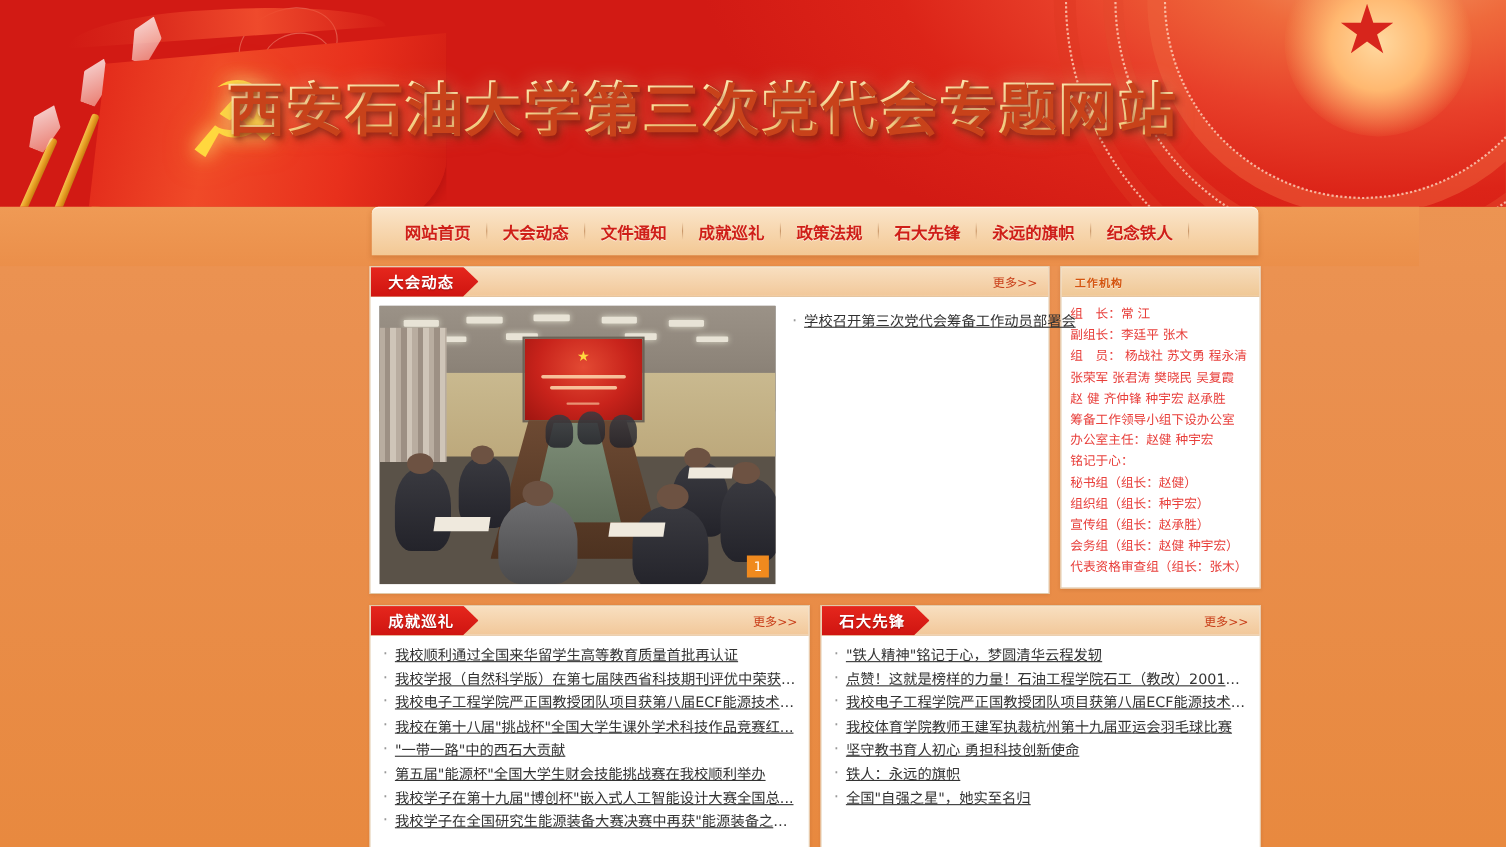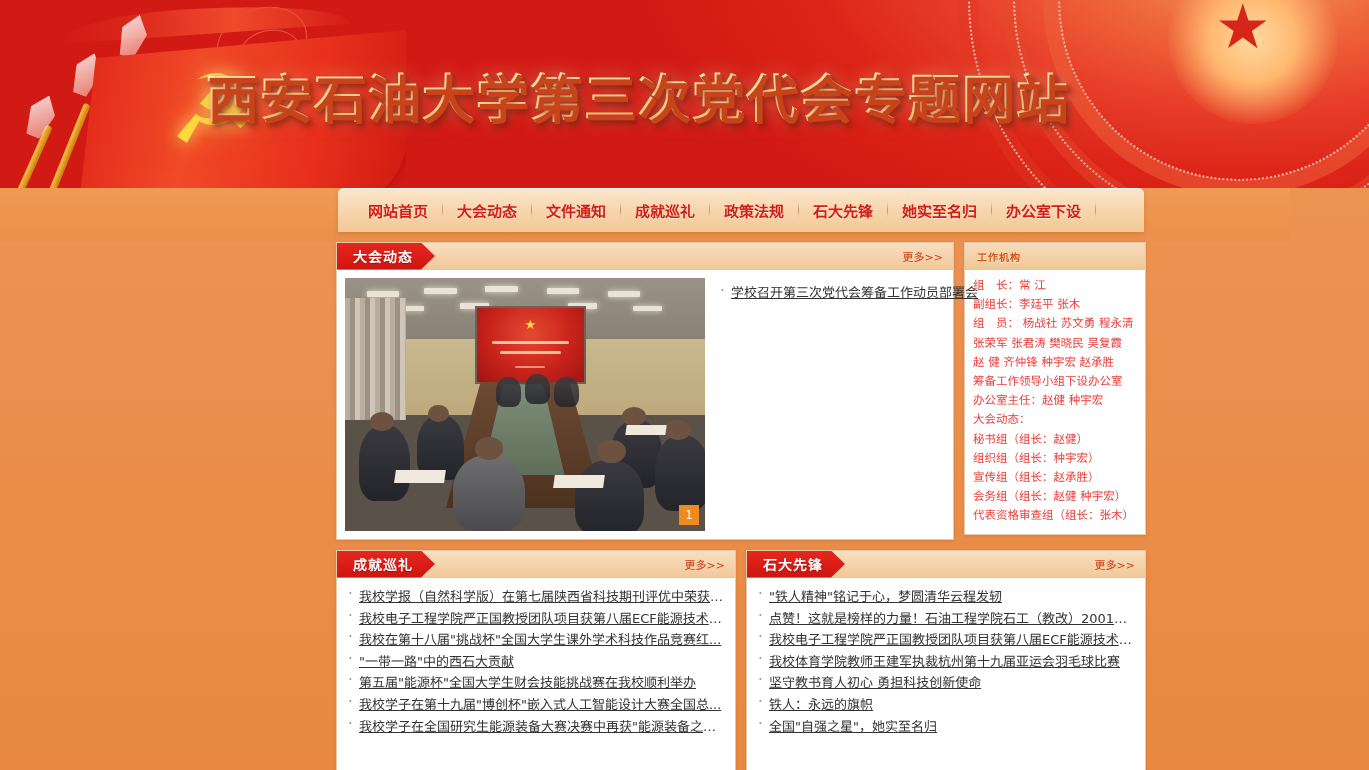--- a/index.html
+++ b/index.html
@@ -339,23 +339,23 @@
       <div class="nav-item">大会动态</div>
       <div class="nav-sep"></div>
       <div class="nav-item">文件通知</div>
       <div class="nav-sep"></div>
       <div class="nav-item">成就巡礼</div>
       <div class="nav-sep"></div>
       <div class="nav-item">政策法规</div>
       <div class="nav-sep"></div>
       <div class="nav-item">石大先锋</div>
       <div class="nav-sep"></div>
-      <div class="nav-item">她实至名归</div>
-      <div class="nav-sep"></div>
-      <div class="nav-item">办公室下设</div>
+      <div class="nav-item">永远的旗帜</div>
+      <div class="nav-sep"></div>
+      <div class="nav-item">纪念铁人</div>
       <div class="nav-sep"></div>
     </div>
   </div>
 
   <div class="content">
 
     <div class="row-top">
 
       <div class="panel" style="width:618px; flex:0 0 618px;">
         <div class="sec-head">
@@ -417,38 +417,39 @@
           <span class="side-head-title">工作机构</span>
         </div>
         <div class="org-body">
           <p>组　长：常 江</p>
           <p>副组长：李廷平 张木</p>
           <p>组　员： 杨战社 苏文勇 程永清</p>
           <p>张荣军 张君涛 樊晓民 吴复霞</p>
           <p>赵 健 齐仲锋 种宇宏 赵承胜</p>
           <p>筹备工作领导小组下设办公室</p>
           <p>办公室主任：赵健 种宇宏</p>
-          <p>大会动态：</p>
+          <p>铭记于心：</p>
           <p>秘书组（组长：赵健）</p>
           <p>组织组（组长：种宇宏）</p>
           <p>宣传组（组长：赵承胜）</p>
           <p>会务组（组长：赵健 种宇宏）</p>
           <p>代表资格审查组（组长：张木）</p>
         </div>
       </div>
     </div>
 
     <div class="row-bottom">
 
       <div class="panel col-half">
         <div class="sec-head">
           <div class="sec-tab">成就巡礼</div>
           <div class="sec-more">更多&gt;&gt;</div>
         </div>
         <ul class="bullet-list">
+          <li>我校顺利通过全国来华留学生高等教育质量首批再认证</li>
           <li>我校学报（自然科学版）在第七届陕西省科技期刊评优中荣获"...</li>
           <li>我校电子工程学院严正国教授团队项目获第八届ECF能源技术创新...</li>
           <li>我校在第十八届"挑战杯"全国大学生课外学术科技作品竞赛红...</li>
           <li>"一带一路"中的西石大贡献</li>
           <li>第五届"能源杯"全国大学生财会技能挑战赛在我校顺利举办</li>
           <li>我校学子在第十九届"博创杯"嵌入式人工智能设计大赛全国总...</li>
           <li>我校学子在全国研究生能源装备大赛决赛中再获"能源装备之星...</li>
         </ul>
       </div>
 

